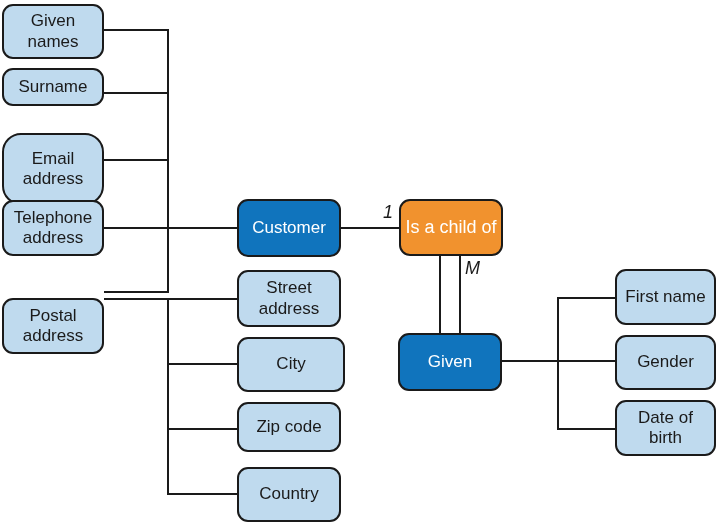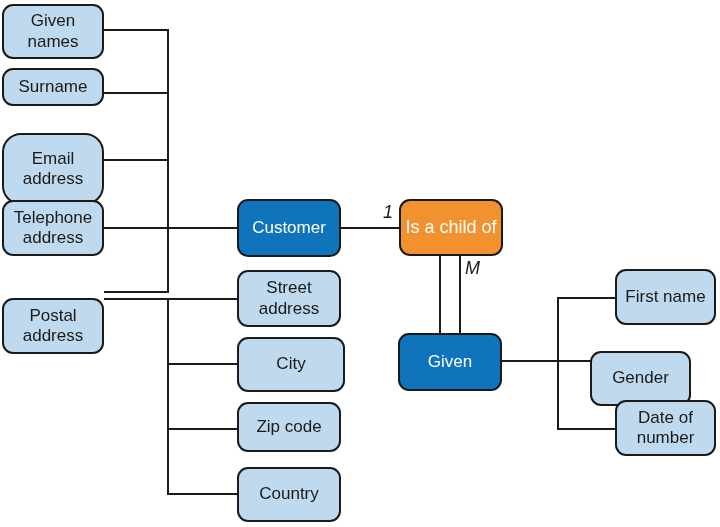--- a/index.html
+++ b/index.html
@@ -97,16 +97,16 @@
   <div class="box entity" style="left:237px; top:199px; width:104px; height:58px;">Customer</div>
   <div class="box attr" style="left:237px; top:270px; width:104px; height:57px;">Street address</div>
   <div class="box attr" style="left:237px; top:337px; width:108px; height:55px;">City</div>
   <div class="box attr" style="left:237px; top:402px; width:104px; height:50px;">Zip code</div>
   <div class="box attr" style="left:237px; top:467px; width:104px; height:55px;">Country</div>
 
   <div class="box rel" style="left:399px; top:199px; width:104px; height:57px; font-size:18px;">Is a child of</div>
   <div class="box entity" style="left:398px; top:333px; width:104px; height:58px;">Given</div>
 
   <div class="box attr" style="left:615px; top:269px; width:101px; height:56px;">First name</div>
-  <div class="box attr" style="left:590px; top:335px; width:101px; height:55px;margin-top:16px;">Gender</div>
-  <div class="box attr" style="left:615px; top:400px; width:101px; height:56px;">Date of number</div>
+  <div class="box attr" style="left:615px; top:335px; width:101px; height:55px;">Gender</div>
+  <div class="box attr" style="left:615px; top:400px; width:101px; height:56px;">Date of birth</div>
 
 </div>
 
 </body></html>

